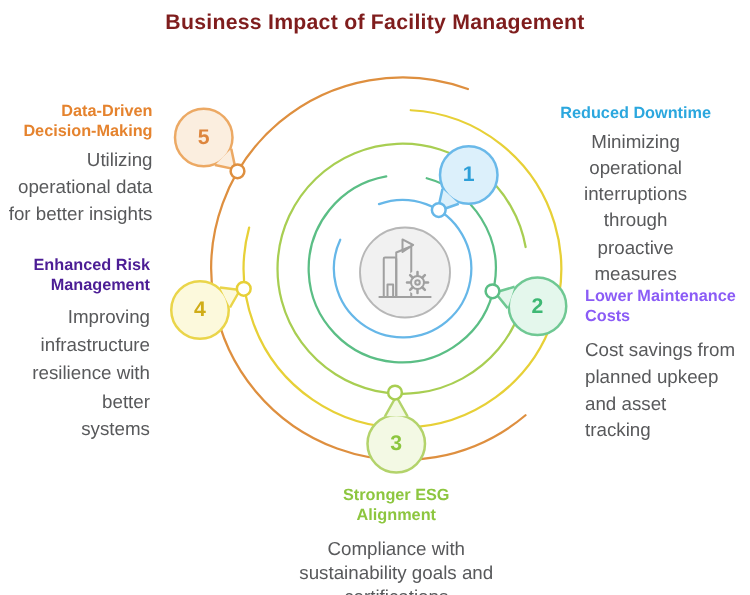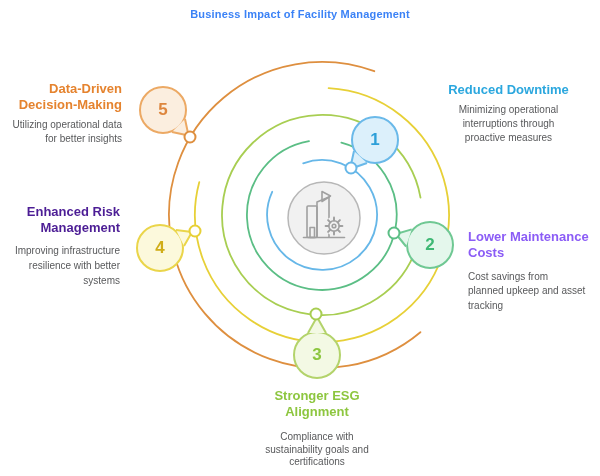--- a/index.html
+++ b/index.html
@@ -1,30 +1,30 @@
 <!DOCTYPE html>
 <html><head>
 <meta charset="utf-8">
 <style>
   html,body{margin:0;padding:0;background:#ffffff;font-family:"Liberation Sans",sans-serif;}
   #stage{position:relative;width:600px;height:476px;background:#ffffff;overflow:hidden;}
   svg.layer{position:absolute;left:0;top:0;pointer-events:none;}
   .title{position:absolute;left:0;top:8px;width:600px;text-align:center;
-         font-size:11px;font-weight:700;color:#3b82f6;letter-spacing:.2px;}
+         font-size:17px;font-weight:700;color:#7f1d1d;letter-spacing:.2px;}
   .bubble{position:absolute;width:48px;height:48px;border-radius:50%;
           box-sizing:border-box;border:2px solid;display:flex;align-items:center;
           justify-content:center;font-size:17px;font-weight:700;z-index:2;}
   .b1{left:351px;top:116px;border-color:#6ab9e9;background:#dcf0fb;color:#2d9fd8;}
   .b2{left:406px;top:221px;border-color:#6fc893;background:#e4f7ec;color:#3eb874;}
   .b3{left:293px;top:331px;border-color:#b3d36b;background:#f3f9e4;color:#8cc63f;}
   .b4{left:136px;top:224px;border-color:#ead54a;background:#fcf9dc;color:#d0ad18;}
   .b5{left:139px;top:86px;border-color:#eca964;background:#fbeedf;color:#dd863e;}
   .tblock{position:absolute;z-index:4;}
   .tblock h3{margin:0;font-size:13px;line-height:1.2;font-weight:700;white-space:pre-line;}
-  .tblock p{margin:0;font-size:10px;line-height:1.3;color:#58595b;white-space:pre-line;}
+  .tblock p{margin:0;font-size:15px;line-height:1.3;color:#58595b;white-space:pre-line;}
   .tb1{left:446px;top:82px;width:125px;text-align:center;}
   .tb1 p{margin-top:5px;line-height:1.42;}
   .tb1 h3{color:#2ba7de;}
   .tb2{left:468px;top:205px;width:128px;text-align:left;}
   .tb2 p{margin-top:10px;line-height:1.42;}
   .tb2 h3{color:#8b5cf6;margin-top:24px;}
   .tb3{left:237px;top:388px;width:160px;text-align:center;}
   .tb3 p{margin-top:12px;line-height:1.25;}
   .tb3 h3{color:#8dc63f;}
   .tb4{left:0px;top:204px;width:120px;text-align:right;}

